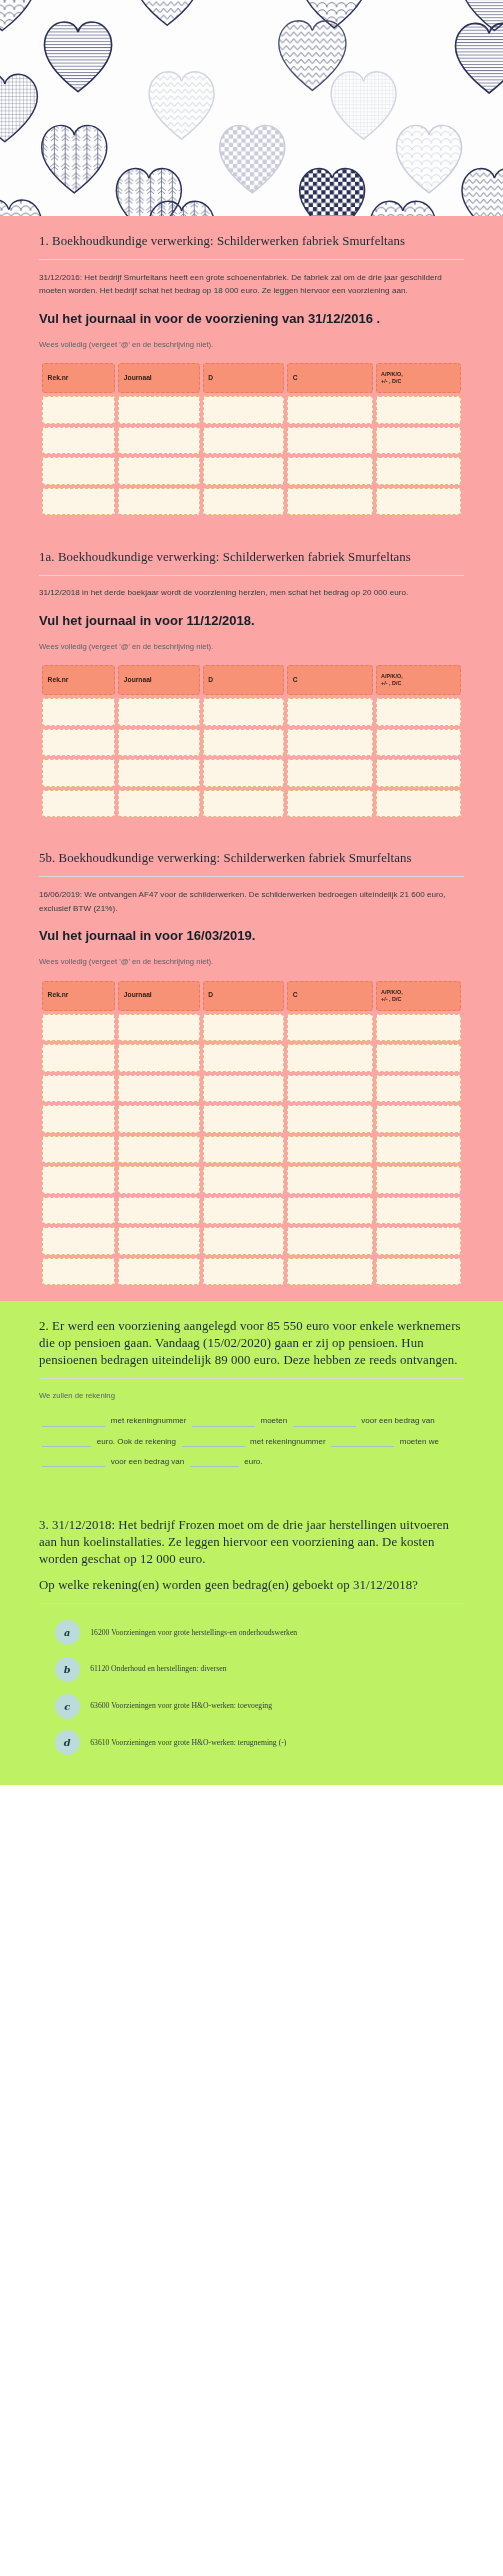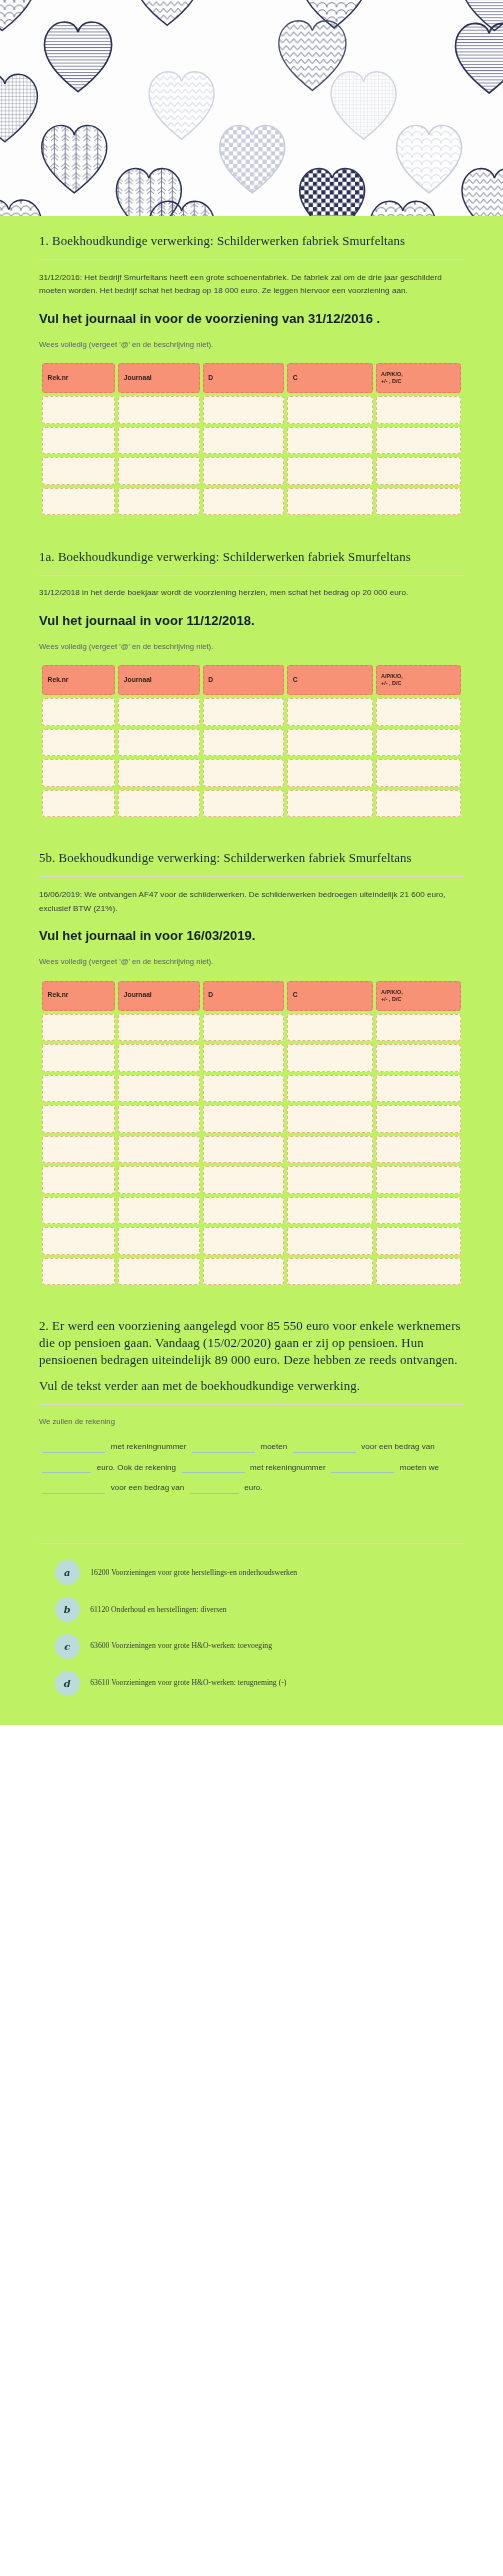--- a/index.html
+++ b/index.html
@@ -30,21 +30,21 @@
     position: relative;
   }
   .banner svg { display: block; }
 
   
   .section {
     margin: 0 auto;
     padding: 17px 39px 6.6px 39px;
     background: #bef264;
   }
-  .section.shaded { background: #bef264; }
+  .section.shaded { background: #fca5a5; }
 
   h2.sec-title {
     font-family: "Liberation Serif", serif;
     font-size: 12.8px;
     font-weight: 400;
     line-height: 1.32;
     color: #1c2b33;
     margin: 0 0 9.2px 0;
     letter-spacing: 0.1px;
   }
@@ -551,21 +551,20 @@
             <td class="cell"></td>
             <td class="cell"></td>
             <td class="cell"></td>
           </tr>
         </tbody>
     </table>
   </div>
 
   <div class="section">
     <h2 class="sec-title">2. Er werd een voorziening aangelegd voor 85 550 euro voor enkele werknemers die op pensioen gaan. Vandaag (15/02/2020) gaan er zij op pensioen. Hun pensioenen bedragen uiteindelijk 89 000 euro. Deze hebben ze reeds ontvangen.</h2>
-    <h2 class="sec-title">Vul de tekst verder aan met de boekhoudkundige verwerking.</h2>
     <hr class="rule">
 
     <p class="hint">We zullen de rekening</p>
 
     <div class="fill-text">
       <input class="blank" type="text" value="" style="">
       <span>met rekeningnummer</span>
       <input class="blank" type="text" value="" style="">
       <span>moeten</span>
       <input class="blank" type="text" value="" style="">
@@ -578,20 +577,22 @@
       <span>moeten we</span>
       <input class="blank" type="text" value="" style="">
       <span>voor een bedrag van</span>
       <input class="blank narrow" type="text" value="" style="">
       <span>euro.</span>
     </div>
     <div class="spacer-md"></div>
   </div>
 
   <div class="section">
+    <h2 class="sec-title">3. 31/12/2018:  Het bedrijf Frozen moet om de drie jaar herstellingen uitvoeren aan hun koelinstallaties. Ze leggen hiervoor een voorziening aan. De kosten worden geschat op 12 000 euro.</h2>
+    <h2 class="sec-title">Op welke rekening(en) worden geen bedrag(en) geboekt op 31/12/2018?</h2>
     <hr class="rule">
 
     <ul class="options">
       <li class="option">
         <span class="badge">a</span>
         <span class="option-label">16200 Voorzieningen voor grote herstellings-en onderhoudswerken</span>
       </li>
       <li class="option">
         <span class="badge">b</span>
         <span class="option-label">61120 Onderhoud en herstellingen: diversen</span>

